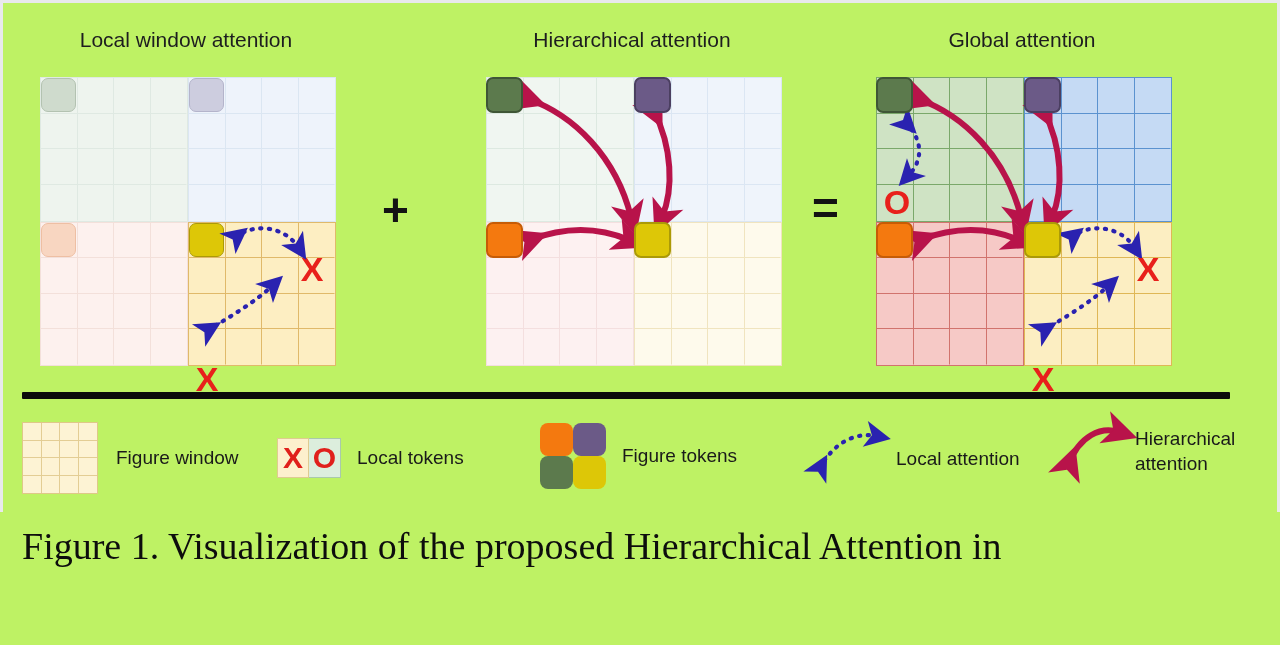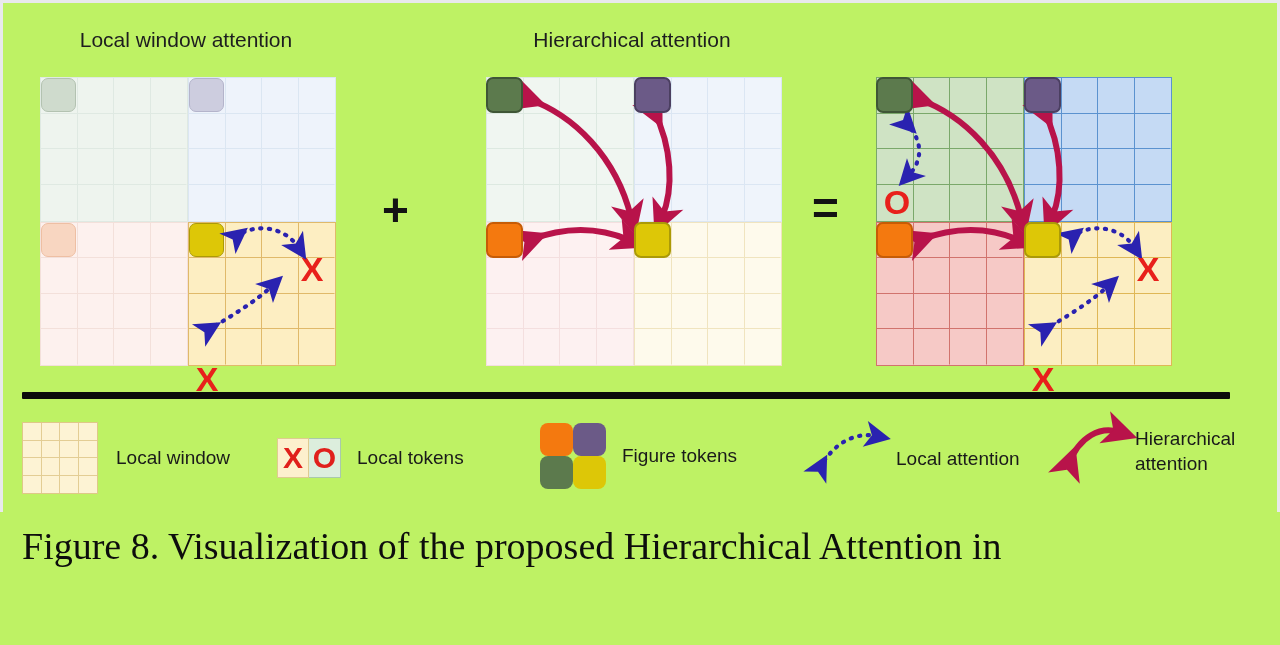--- a/index.html
+++ b/index.html
@@ -317,20 +317,21 @@
       <div class="token" style="left:0px;top:0px;width:37px;height:36px;background:#5c7a4d;border:2px solid #3f5636;"></div>
       <div class="token" style="left:148px;top:0px;width:37px;height:36px;background:#6b5a87;border:2px solid #4b3f60;"></div>
       <div class="token" style="left:0px;top:145px;width:37px;height:36px;background:#f4790f;border:2px solid #c65c06;"></div>
       <div class="token" style="left:148px;top:145px;width:37px;height:36px;background:#ddc707;border:2px solid #ab9a07;"></div>
     </div>
   </div>
 
   <div class="opsign" style="left:812px;top:185px;">=</div>
 
   <div class="panel" style="left:862px;top:28px;width:320px;height:345px;">
+    <div class="panel-title">Global attention</div>
 
     <div class="gridbox" style="left:14px;top:49px;width:296px;height:289px;">
 
       <div class="quad q3a" style="left: 0px; top: 0px; width: 148px; height: 144.5px; background: rgb(207, 227, 196); border: 1px solid rgb(122, 168, 106);">
           <div class="cell" style="border-right: 1px solid rgb(122, 168, 106); border-bottom: 1px solid rgb(122, 168, 106);"></div>
           <div class="cell" style="border-right: 1px solid rgb(122, 168, 106); border-bottom: 1px solid rgb(122, 168, 106);"></div>
           <div class="cell" style="border-right: 1px solid rgb(122, 168, 106); border-bottom: 1px solid rgb(122, 168, 106);"></div>
           <div class="cell" style="border-bottom: 1px solid rgb(122, 168, 106);"></div>
           <div class="cell" style="border-right: 1px solid rgb(122, 168, 106); border-bottom: 1px solid rgb(122, 168, 106);"></div>
           <div class="cell" style="border-right: 1px solid rgb(122, 168, 106); border-bottom: 1px solid rgb(122, 168, 106);"></div>
@@ -445,21 +446,21 @@
           <div></div>
         <div></div>
           <div></div>
           <div></div>
           <div></div>
         <div></div>
           <div></div>
           <div></div>
           <div></div>
       </div>
-      <span class="leg-label" style="margin-left:18px;">Local window</span>
+      <span class="leg-label" style="margin-left:18px;">Figure window</span>
     </div>
 
     <div class="leg-item" style="left:277px;top:26px;">
       <div class="xo">
         <div class="xo-cell" style="background:#fdf0cd;border:1px solid #dfcb90;">X</div>
         <div class="xo-cell" style="background:#dceedd;border:1px solid #a9c9ab;border-left:none;">O</div>
       </div>
       <span class="leg-label" style="margin-left:16px;">Local tokens</span>
     </div>
 
@@ -493,16 +494,16 @@
             <path d="M0.4,0.4 L6.6,3.5 L0.4,6.6 L2.0,3.5 Z" fill="#2a22b0"></path>
           </marker>
         </defs>
         <path d="M14,44 C28,18 50,8 70,12" fill="none" stroke="#2a22b0" stroke-width="4.2" stroke-linecap="round" stroke-dasharray="1.2 7.5" marker-start="url(#lblueL)" marker-end="url(#lblueL)"></path>
       </svg>
       <span class="leg-label" style="margin-left:4px;margin-top:14px;">Local attention</span>
     </div>
   </div>
 
   <div id="caption">
-    <div>Figure 8. Visualization of the proposed Hierarchical Attention in</div>
+    <div>Figure 1. Visualization of the proposed Hierarchical Attention in</div>
   </div>
 
 </div>
 
 </body></html>

